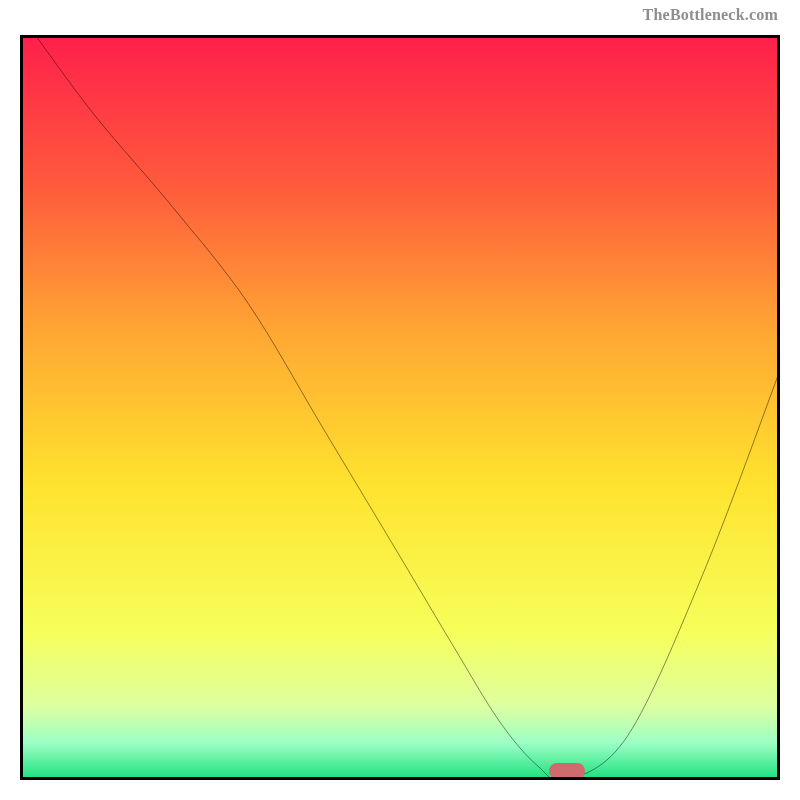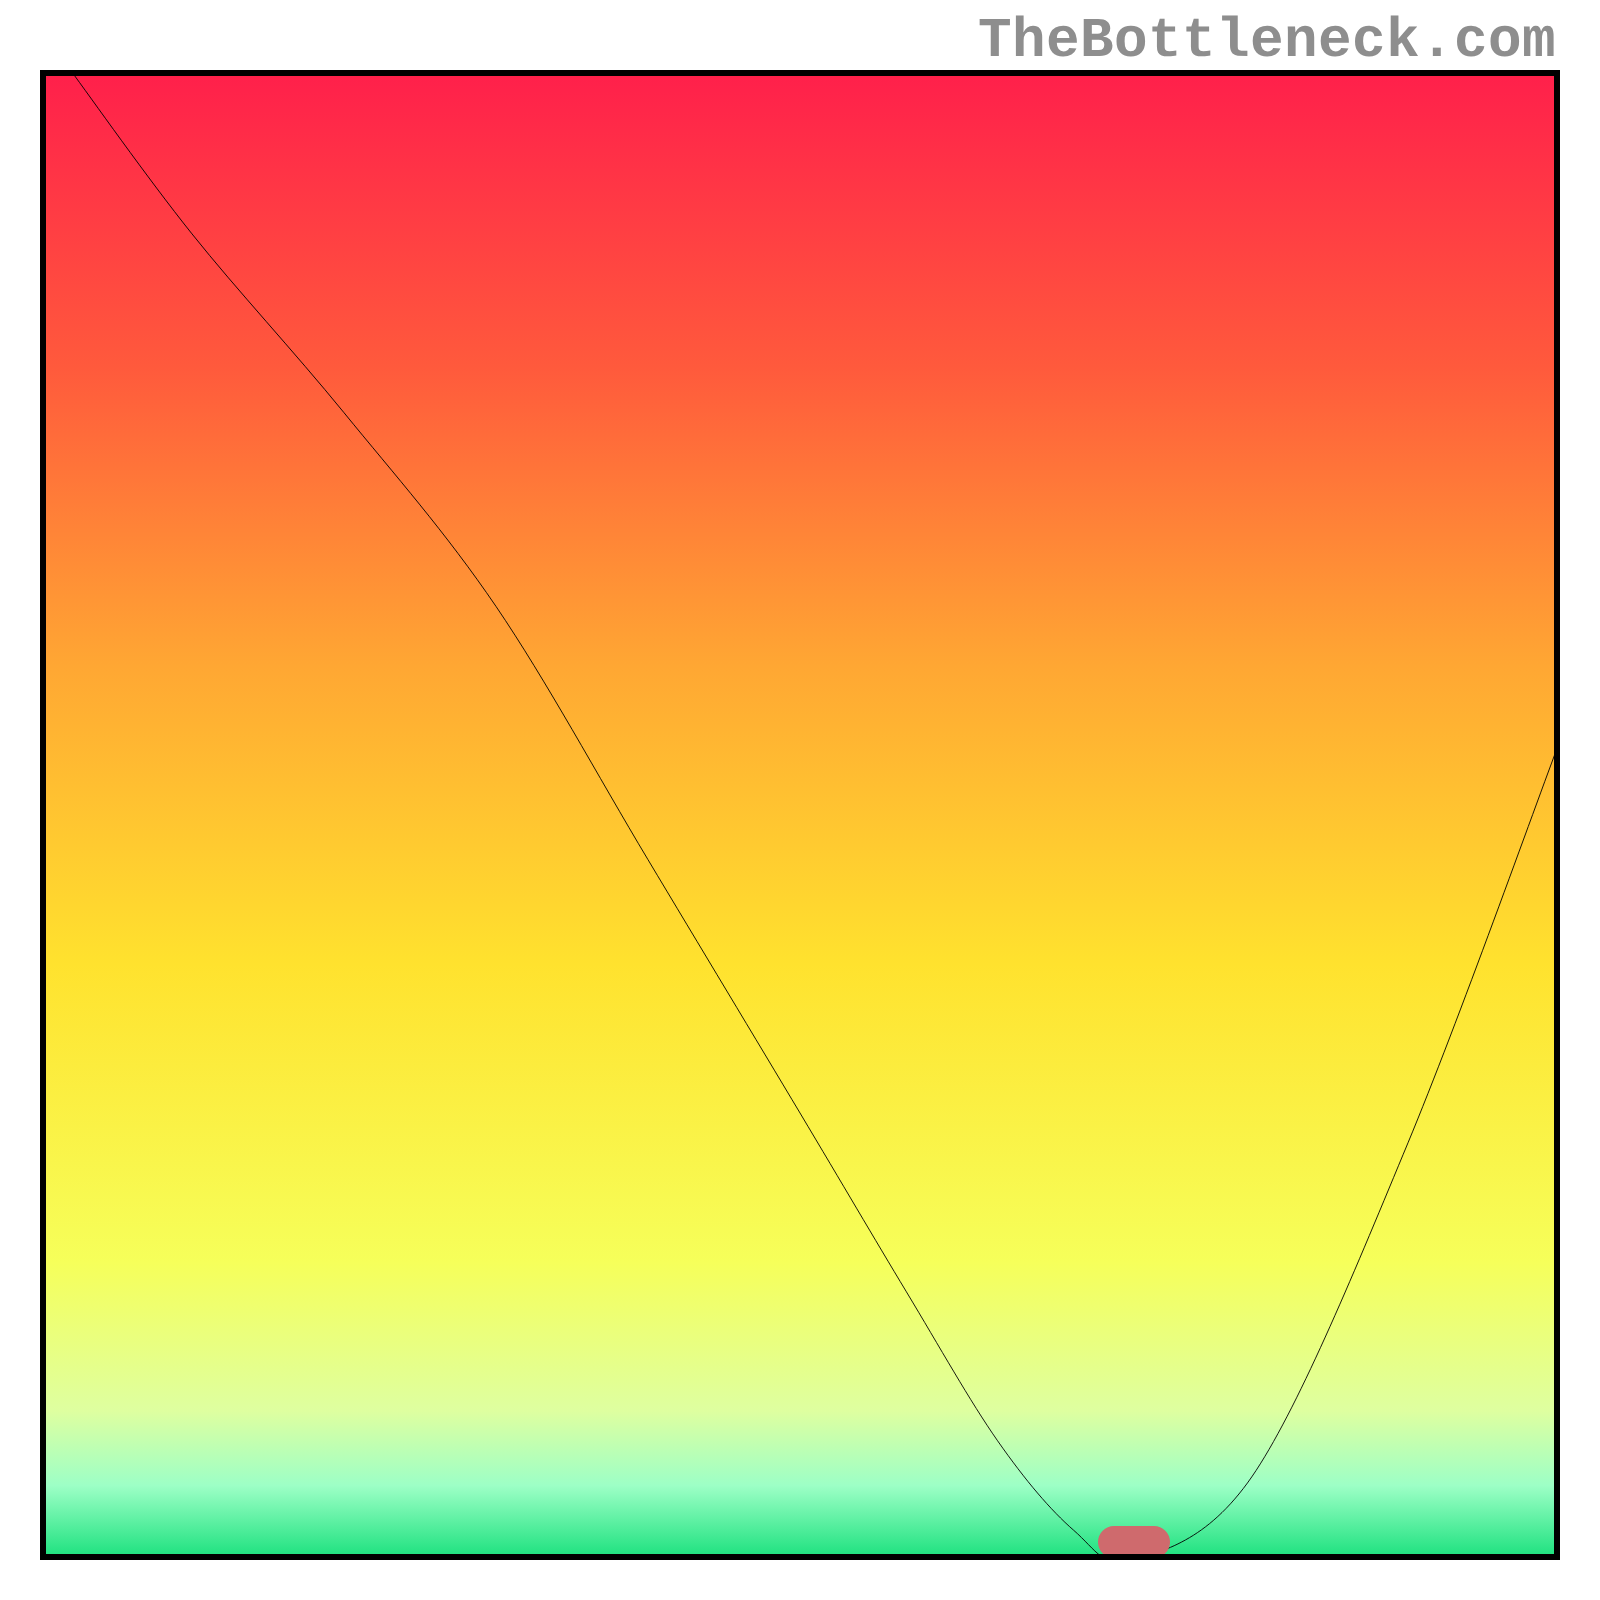--- a/index.html
+++ b/index.html
@@ -32,22 +32,22 @@
     width: 100%;
     height: 100%;
     border: 3px solid #000;
     box-sizing: border-box;
     pointer-events: none;
   }
   .watermark {
     position: absolute;
     top: 6px;
     right: 22px;
-    font-family: Liberation Mono, monospace;
-    font-size: 28px;
+    font-family: Liberation Serif, serif;
+    font-size: 16px;
     font-weight: 600;
     color: #8e8e8e;
     letter-spacing: 0.2px;
   }
   svg.curve {
     position: absolute;
     left: 0;
     top: 0;
     width: 100%;
     height: 100%;

